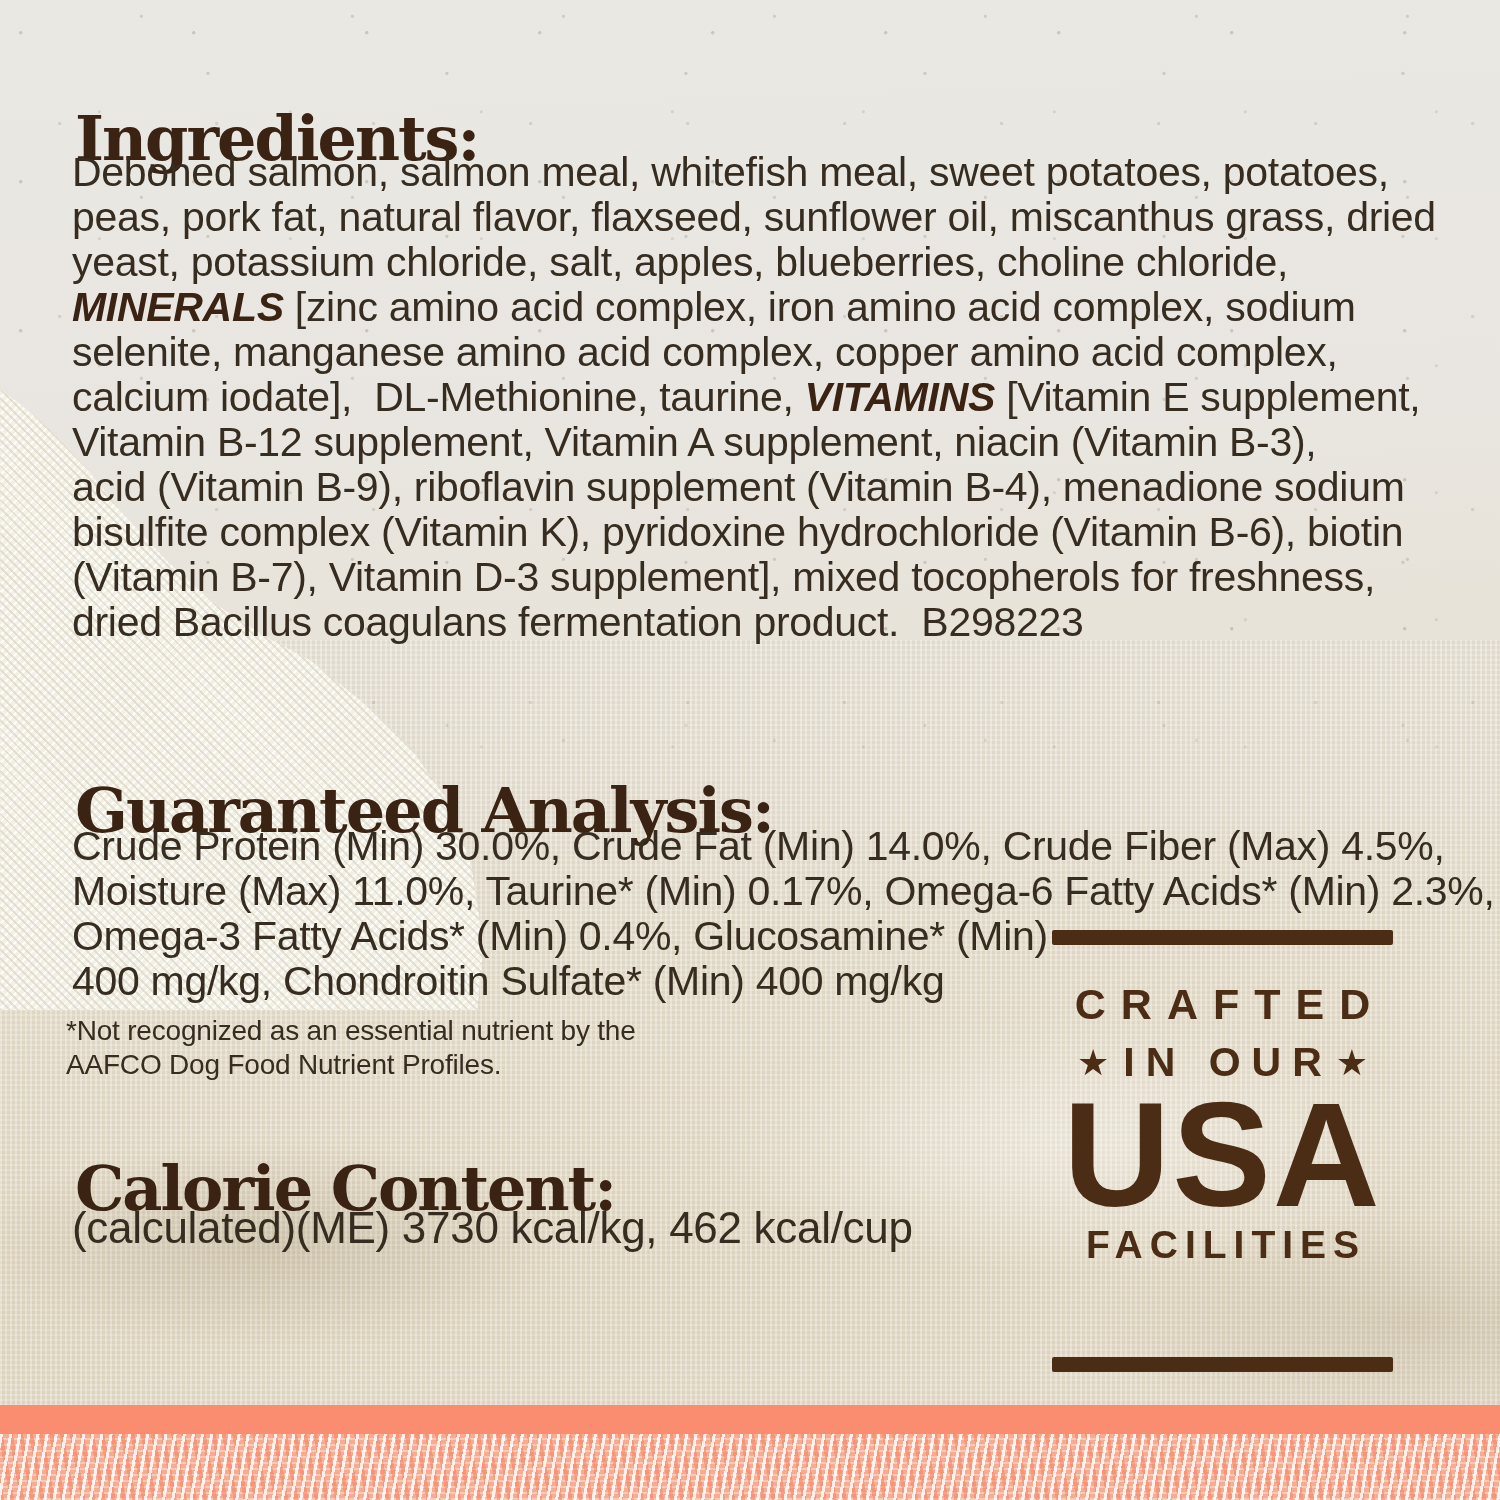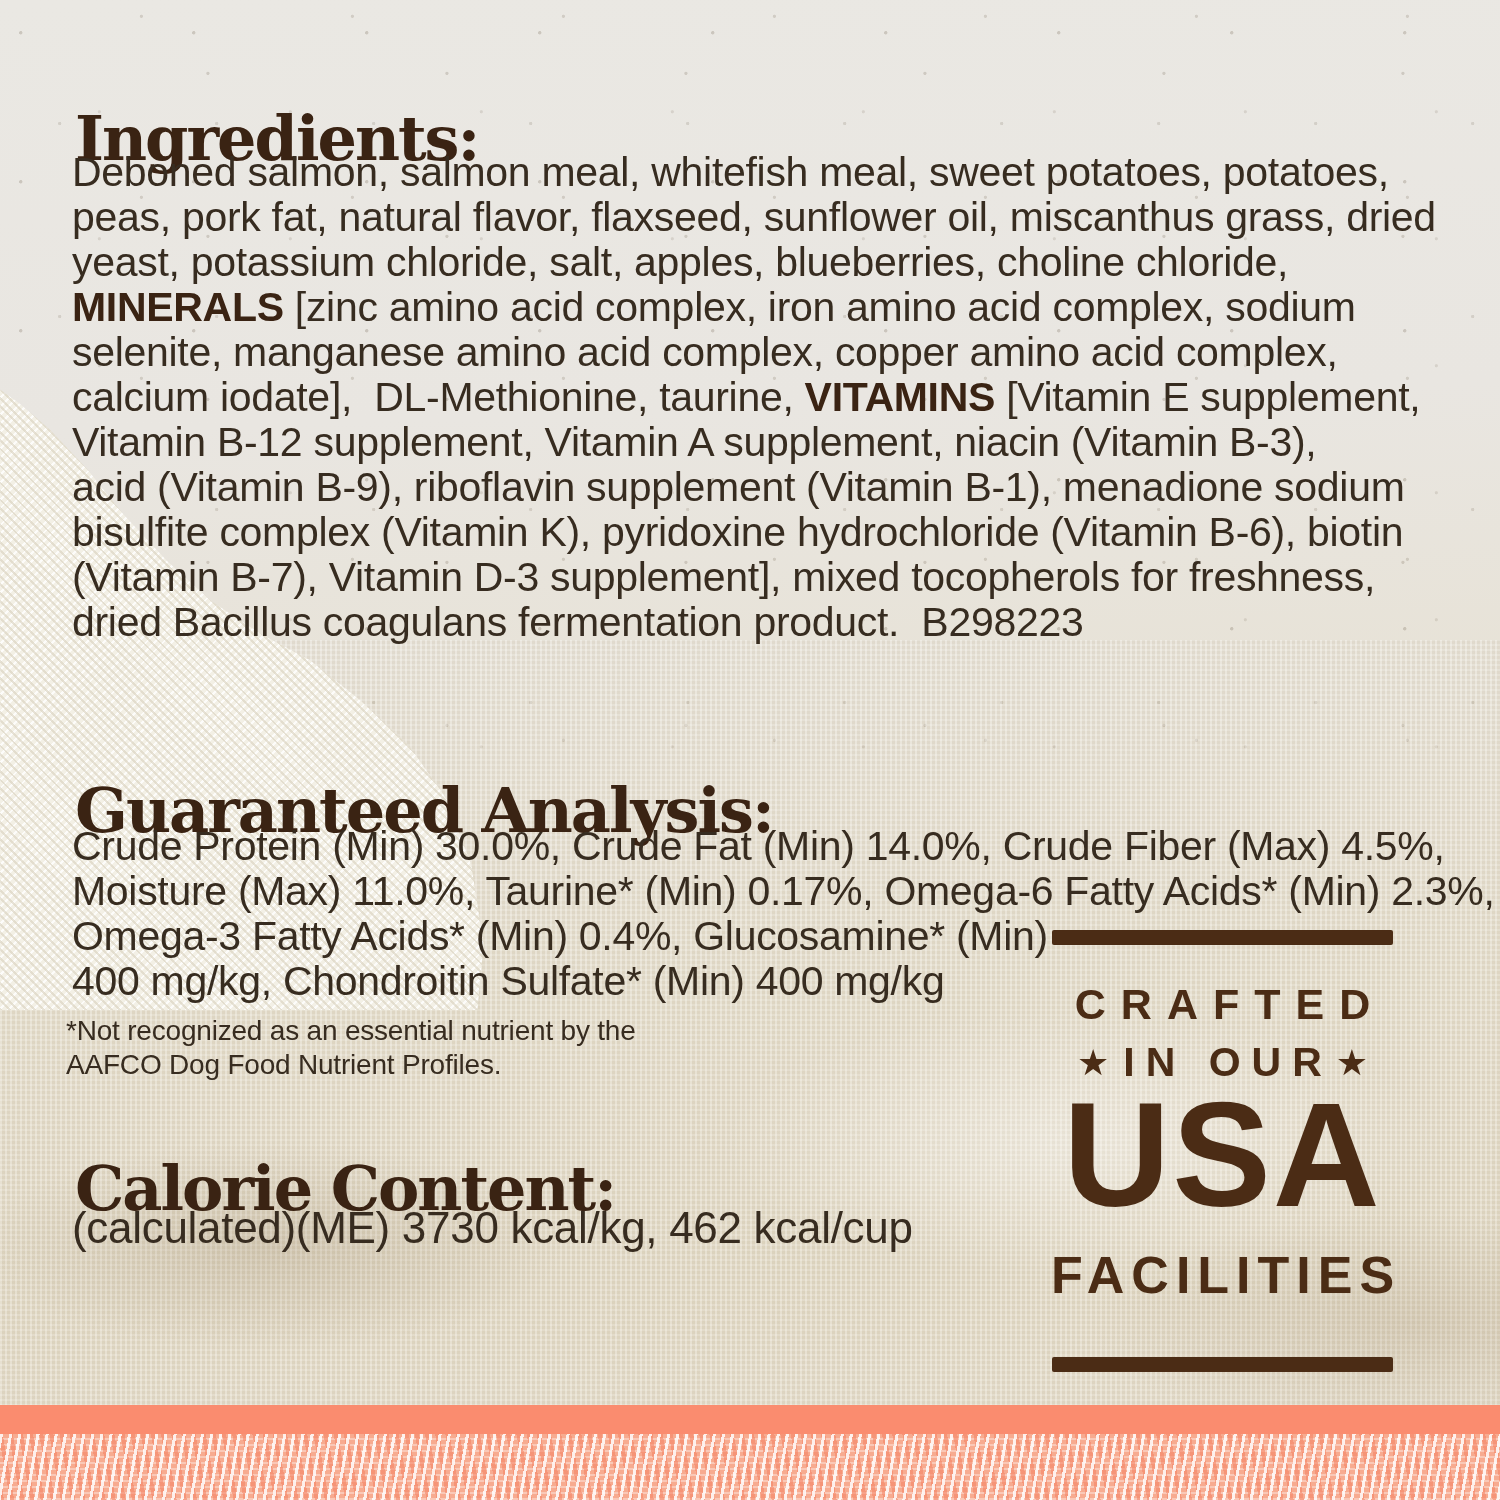--- a/index.html
+++ b/index.html
@@ -40,36 +40,36 @@
       radial-gradient(ellipse 520px 190px at 72% 38%, rgba(255,255,255,.35), transparent 70%),
       radial-gradient(ellipse 460px 160px at 94% 80%, rgba(150,128,94,.18), transparent 70%);}
   
   .heading{
     position:absolute;color:var(--heading_brown,#3a2313);
     font-family:"DejaVu Serif","Liberation Serif",serif;
     font-weight:700;font-size:62px;line-height:1.05;letter-spacing:-2px;
   }
   .bodyblock{position:absolute;color:var(--body_brown,#372c20);}
   .bodyblock .ln{white-space:nowrap;font-size:41px;line-height:45px;letter-spacing:-.3px;}
-  .bodyblock .ln b{font-weight:700;color:var(--heading_brown,#3a2313);}
+  .bodyblock .ln b{font-weight:700;color:var(--heading_brown,#3a2313);font-style:italic;}
   #footnote .ln{font-size:28px;line-height:34px;letter-spacing:-.2px;}
   #calorie-line .ln{font-size:44px;line-height:44px;}
   
   .usa-badge{
     position:absolute;left:1052px;top:930px;width:341px;height:442px;
     display:flex;flex-direction:column;align-items:center;
     color:var(--badge_brown,#4b2c15);font-weight:700;
   }
   .badge-bar{width:100%;height:15px;background:var(--badge_brown,#4b2c15);border-radius:2px;}
   .badge-crafted{margin-top:38px;font-size:43px;letter-spacing:15px;margin-right:-15px;line-height:1;}
   .badge-inour{margin-top:16px;display:flex;align-items:center;gap:14px;line-height:1;}
   .badge-inour .word{font-size:41px;letter-spacing:11px;margin-right:-11px;}
   .badge-star{font-size:36px;line-height:1;}
   .badge-usa{margin-top:4px;font-size:148px;letter-spacing:2px;line-height:.92;}
-  .badge-facilities{margin-top:26px;font-size:52px;letter-spacing:7px;margin-right:-7px;line-height:1;}
+  .badge-facilities{margin-top:2px;font-size:39px;letter-spacing:7px;margin-right:-7px;line-height:1;}
   .badge-bar.bottom{margin-top:auto;}
   
   .salmon-bar{position:absolute;left:0;top:1405px;width:100%;height:29px;background:var(--salmon_bar,#fa8c6f);}
   .knit-band{
     position:absolute;left:0;top:1434px;width:100%;height:66px;background-color:var(--knit_pink,#f7ab90);
     background-image:
       repeating-linear-gradient(100deg, rgba(255,255,255,.85) 0 3px, transparent 3px 9px),
       repeating-linear-gradient(80deg,  rgba(244,130,99,.55) 0 4px, transparent 4px 10px),
       repeating-linear-gradient(0deg,   rgba(255,255,255,.35) 0 2px, transparent 2px 6px);
   }
@@ -86,21 +86,21 @@
 
   <h1 class="heading" style="left:75px;top:64px;">Ingredients:</h1>
   <div class="bodyblock" style="left:72px;top:150px;">
       <div class="ln">Deboned salmon, salmon meal, whitefish meal, sweet potatoes, potatoes,</div>
       <div class="ln">peas, pork fat, natural flavor, flaxseed, sunflower oil, miscanthus grass, dried</div>
       <div class="ln">yeast, potassium chloride, salt, apples, blueberries, choline chloride,</div>
       <div class="ln"><b>MINERALS</b> [zinc amino acid complex, iron amino acid complex, sodium</div>
       <div class="ln">selenite, manganese amino acid complex, copper amino acid complex,</div>
       <div class="ln">calcium iodate],&nbsp; DL-Methionine, taurine, <b>VITAMINS</b> [Vitamin E supplement,</div>
       <div class="ln">Vitamin B-12 supplement, Vitamin A supplement, niacin (Vitamin B-3),</div>
-      <div class="ln">acid (Vitamin B-9), riboflavin supplement (Vitamin B-1), menadione sodium</div>
+      <div class="ln">acid (Vitamin B-9), riboflavin supplement (Vitamin B-4), menadione sodium</div>
       <div class="ln">bisulfite complex (Vitamin K), pyridoxine hydrochloride (Vitamin B-6), biotin</div>
       <div class="ln">(Vitamin B-7), Vitamin D-3 supplement], mixed tocopherols for freshness,</div>
       <div class="ln">dried Bacillus coagulans fermentation product.&nbsp; B298223</div>
     </div>
 
   <h1 class="heading" style="left:75px;top:736px;">Guaranteed Analysis:</h1>
   <div class="bodyblock" style="left:72px;top:824px;">
       <div class="ln">Crude Protein (Min) 30.0%, Crude Fat (Min) 14.0%, Crude Fiber (Max) 4.5%,</div>
       <div class="ln">Moisture (Max) 11.0%, Taurine* (Min) 0.17%, Omega-6 Fatty Acids* (Min) 2.3%,</div>
       <div class="ln">Omega-3 Fatty Acids* (Min) 0.4%, Glucosamine* (Min)</div>

